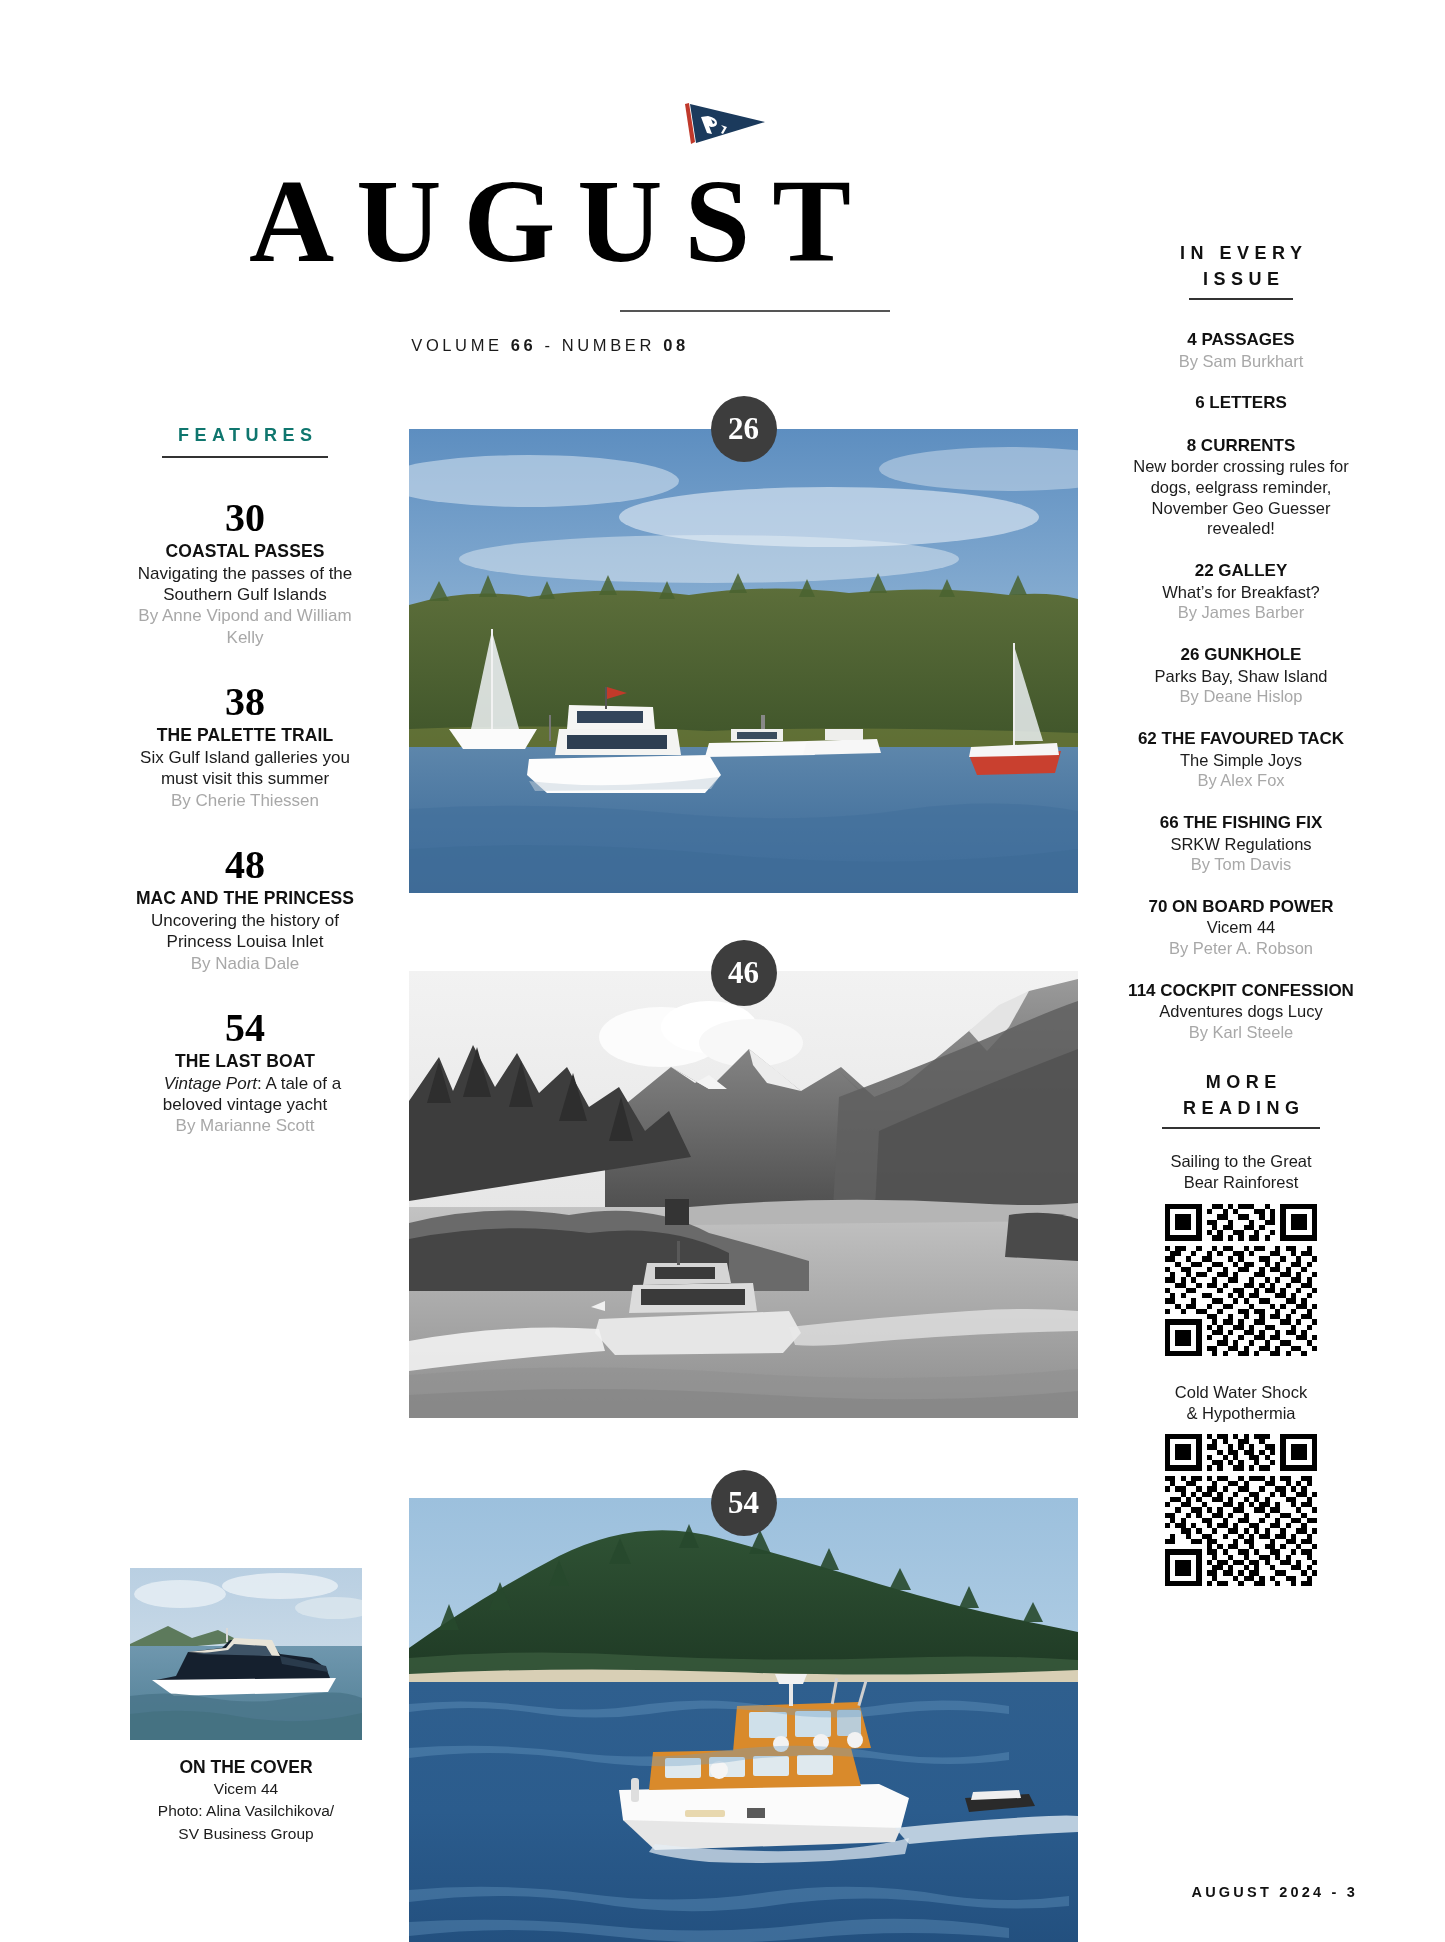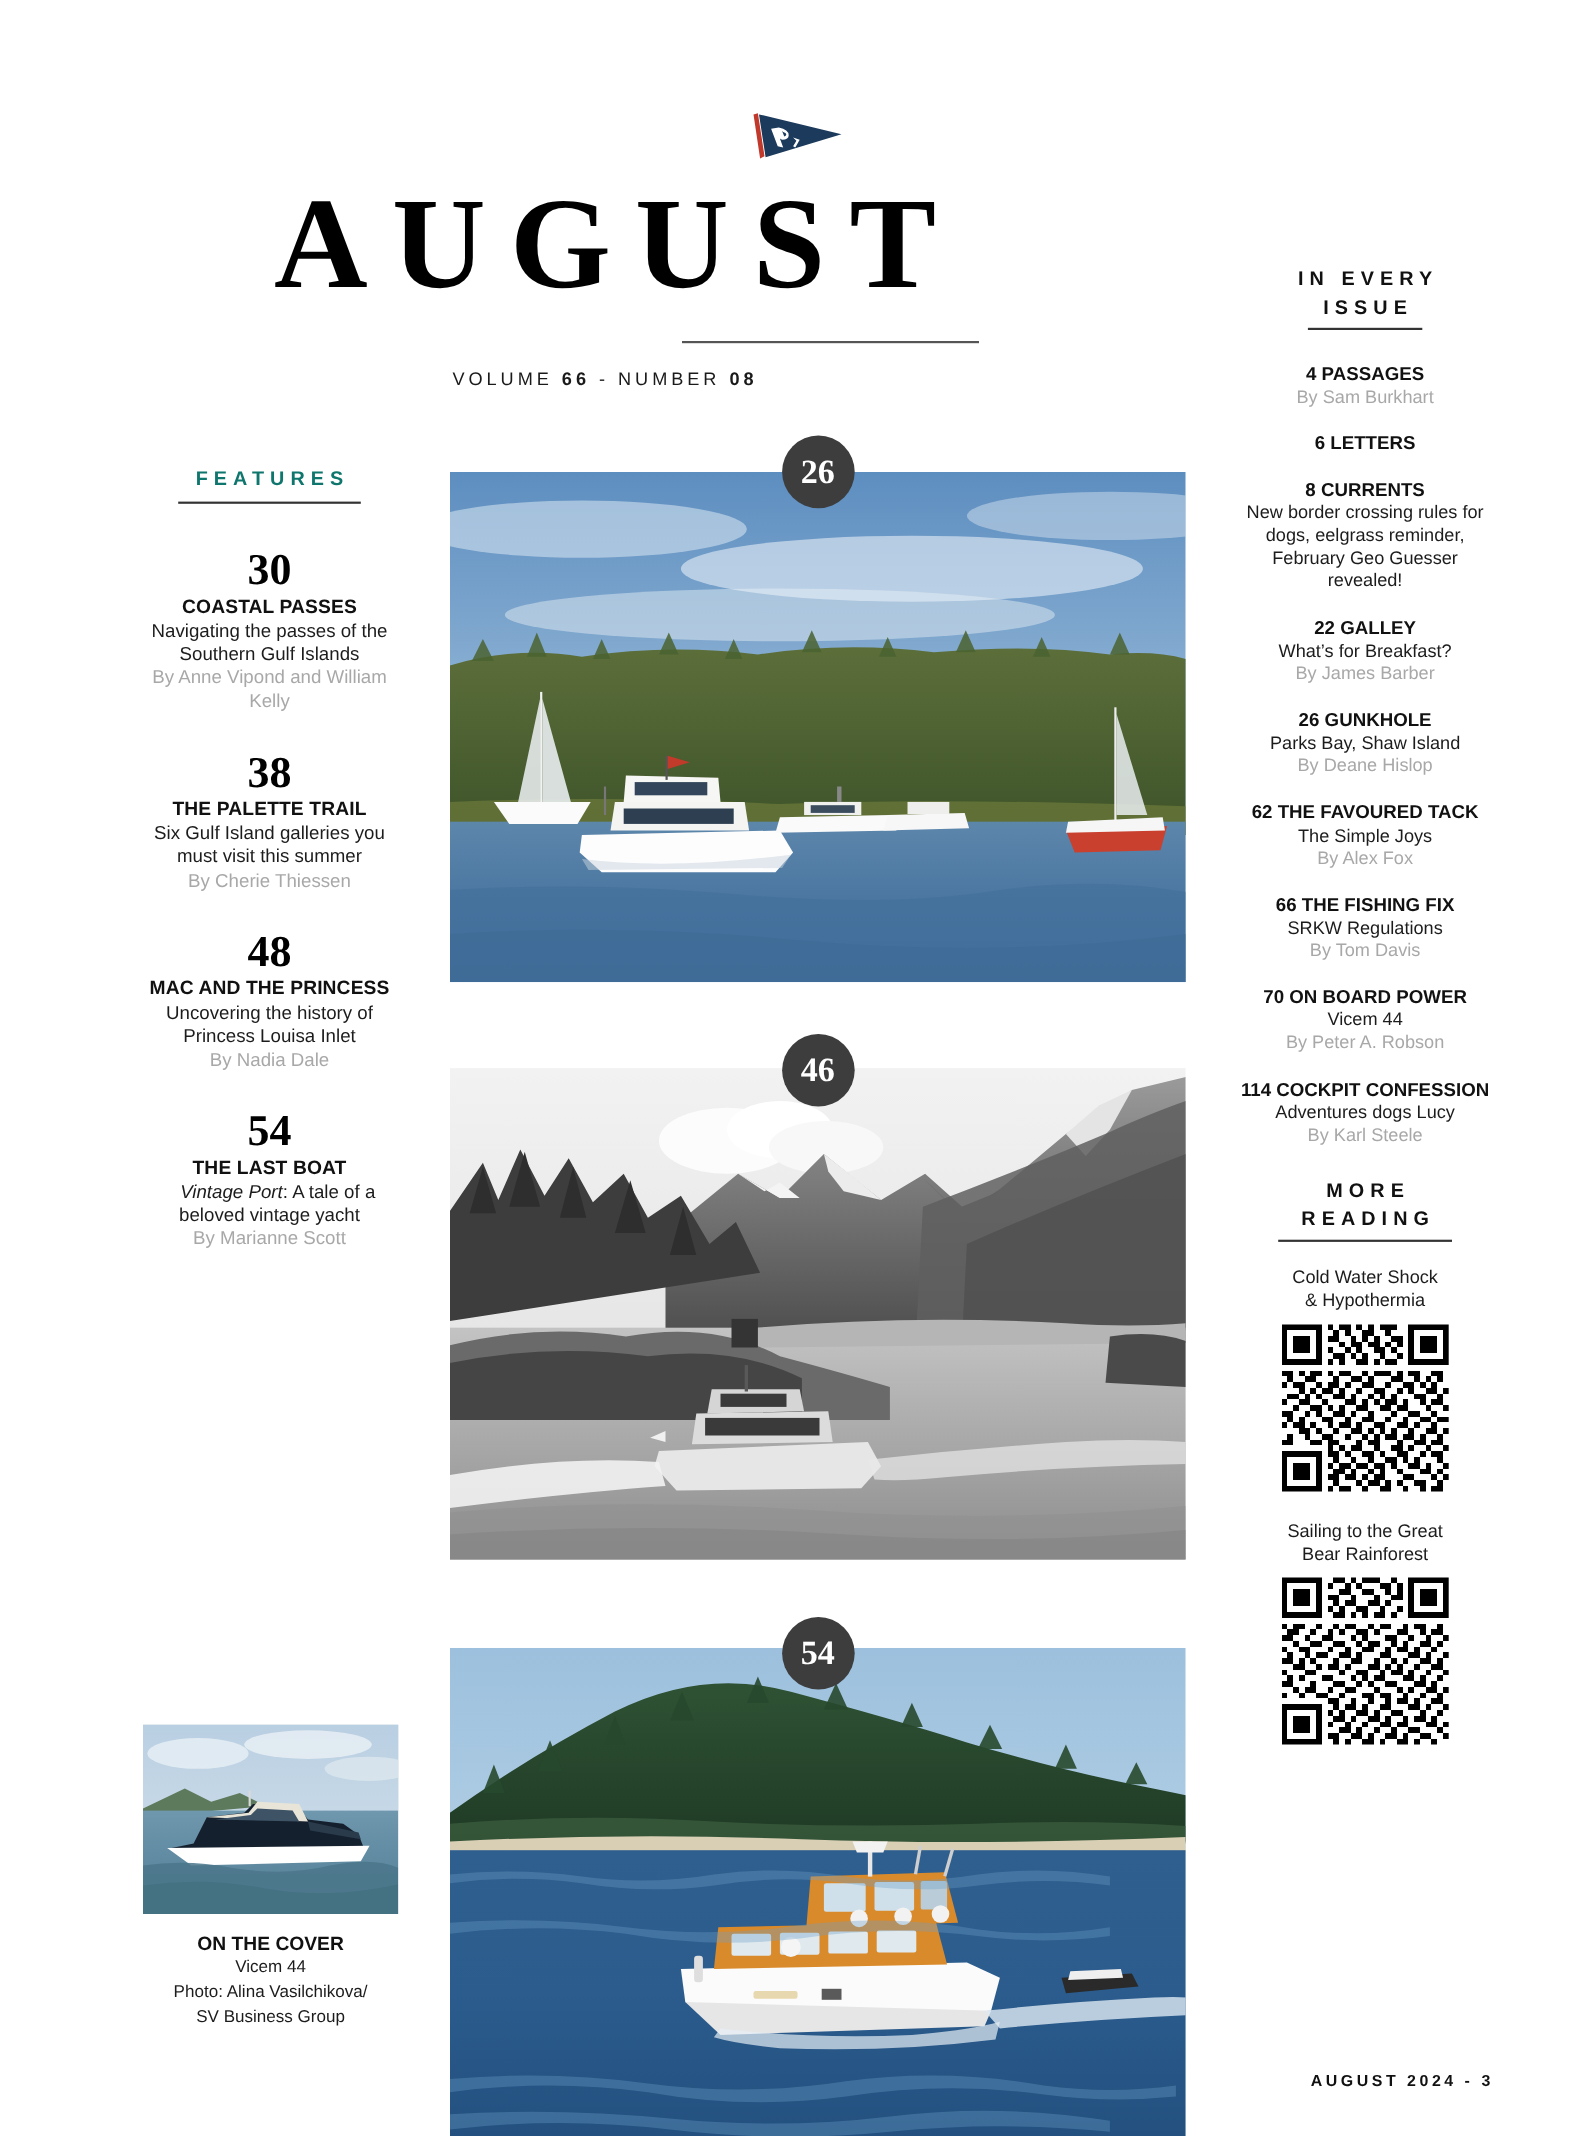--- a/index.html
+++ b/index.html
@@ -575,21 +575,21 @@
 
     <div class="dep">
       <div class="dep-title">4 PASSAGES</div>
       <div class="dep-by">By Sam Burkhart</div>
     </div>
     <div class="dep">
       <div class="dep-title">6 LETTERS</div>
     </div>
     <div class="dep">
       <div class="dep-title">8 CURRENTS</div>
-      <div class="dep-desc">New border crossing rules for dogs, eelgrass reminder, February Geo Guesser revealed!</div>
+      <div class="dep-desc">New border crossing rules for dogs, eelgrass reminder, November Geo Guesser revealed!</div>
     </div>
     <div class="dep">
       <div class="dep-title">22 GALLEY</div>
       <div class="dep-desc">What’s for Breakfast?</div>
       <div class="dep-by">By James Barber</div>
     </div>
     <div class="dep">
       <div class="dep-title">26 GUNKHOLE</div>
       <div class="dep-desc">Parks Bay, Shaw Island</div>
       <div class="dep-by">By Deane Hislop</div>
@@ -613,20 +613,245 @@
       <div class="dep-title">114 COCKPIT CONFESSION</div>
       <div class="dep-desc">Adventures dogs Lucy</div>
       <div class="dep-by">By Karl Steele</div>
     </div>
 
     <div class="more-head">
       <div>MORE</div>
       <div>READING</div>
     </div>
     <div class="more-rule"></div>
+
+    <div>
+      <div class="qr-label">
+        <div>Sailing to the Great</div>
+        <div>Bear Rainforest</div>
+      </div>
+      <svg class="qr" width="152" height="152" viewBox="0 0 29 29" shape-rendering="crispEdges">
+        <rect width="29" height="29" fill="#fff"></rect>
+        <g fill="#000">
+          <path d="M0 0h7v7h-7z"></path>
+            <path d="M1 1h5v5h-5z" fill="#fff"></path>
+            <path d="M2 2h3v3h-3z"></path>
+          <path d="M22 0h7v7h-7z"></path>
+            <path d="M23 1h5v5h-5z" fill="#fff"></path>
+            <path d="M24 2h3v3h-3z"></path>
+          <path d="M0 22h7v7h-7z"></path>
+            <path d="M1 23h5v5h-5z" fill="#fff"></path>
+            <path d="M2 24h3v3h-3z"></path>
+          <rect x="9" y="0" width="2" height="1"></rect>
+            <rect x="12" y="0" width="1" height="1"></rect>
+            <rect x="14" y="0" width="3" height="1"></rect>
+            <rect x="19" y="0" width="1" height="1"></rect>
+          <rect x="8" y="1" width="1" height="1"></rect>
+            <rect x="11" y="1" width="1" height="1"></rect>
+            <rect x="13" y="1" width="1" height="1"></rect>
+            <rect x="17" y="1" width="2" height="1"></rect>
+            <rect x="20" y="1" width="1" height="1"></rect>
+          <rect x="10" y="2" width="2" height="1"></rect>
+            <rect x="14" y="2" width="2" height="1"></rect>
+            <rect x="18" y="2" width="1" height="1"></rect>
+            <rect x="20" y="2" width="1" height="1"></rect>
+          <rect x="8" y="3" width="2" height="1"></rect>
+            <rect x="12" y="3" width="1" height="1"></rect>
+            <rect x="16" y="3" width="1" height="1"></rect>
+            <rect x="19" y="3" width="2" height="1"></rect>
+          <rect x="9" y="4" width="1" height="1"></rect>
+            <rect x="11" y="4" width="2" height="1"></rect>
+            <rect x="15" y="4" width="2" height="1"></rect>
+            <rect x="18" y="4" width="1" height="1"></rect>
+          <rect x="8" y="5" width="1" height="1"></rect>
+            <rect x="10" y="5" width="1" height="1"></rect>
+            <rect x="13" y="5" width="2" height="1"></rect>
+            <rect x="17" y="5" width="1" height="1"></rect>
+            <rect x="20" y="5" width="1" height="1"></rect>
+          <rect x="9" y="6" width="2" height="1"></rect>
+            <rect x="12" y="6" width="1" height="1"></rect>
+            <rect x="14" y="6" width="1" height="1"></rect>
+            <rect x="16" y="6" width="2" height="1"></rect>
+            <rect x="19" y="6" width="1" height="1"></rect>
+          <rect x="0" y="8" width="1" height="1"></rect>
+            <rect x="2" y="8" width="2" height="1"></rect>
+            <rect x="6" y="8" width="1" height="1"></rect>
+            <rect x="9" y="8" width="1" height="1"></rect>
+            <rect x="11" y="8" width="2" height="1"></rect>
+            <rect x="15" y="8" width="1" height="1"></rect>
+            <rect x="17" y="8" width="2" height="1"></rect>
+            <rect x="21" y="8" width="1" height="1"></rect>
+            <rect x="23" y="8" width="2" height="1"></rect>
+            <rect x="27" y="8" width="1" height="1"></rect>
+          <rect x="1" y="9" width="2" height="1"></rect>
+            <rect x="5" y="9" width="1" height="1"></rect>
+            <rect x="8" y="9" width="1" height="1"></rect>
+            <rect x="10" y="9" width="1" height="1"></rect>
+            <rect x="13" y="9" width="2" height="1"></rect>
+            <rect x="16" y="9" width="1" height="1"></rect>
+            <rect x="20" y="9" width="2" height="1"></rect>
+            <rect x="24" y="9" width="1" height="1"></rect>
+            <rect x="26" y="9" width="2" height="1"></rect>
+          <rect x="0" y="10" width="2" height="1"></rect>
+            <rect x="4" y="10" width="1" height="1"></rect>
+            <rect x="7" y="10" width="2" height="1"></rect>
+            <rect x="12" y="10" width="1" height="1"></rect>
+            <rect x="14" y="10" width="1" height="1"></rect>
+            <rect x="18" y="10" width="2" height="1"></rect>
+            <rect x="22" y="10" width="1" height="1"></rect>
+            <rect x="25" y="10" width="1" height="1"></rect>
+            <rect x="28" y="10" width="1" height="1"></rect>
+          <rect x="2" y="11" width="1" height="1"></rect>
+            <rect x="5" y="11" width="2" height="1"></rect>
+            <rect x="9" y="11" width="2" height="1"></rect>
+            <rect x="13" y="11" width="1" height="1"></rect>
+            <rect x="15" y="11" width="2" height="1"></rect>
+            <rect x="19" y="11" width="1" height="1"></rect>
+            <rect x="21" y="11" width="1" height="1"></rect>
+            <rect x="24" y="11" width="2" height="1"></rect>
+            <rect x="27" y="11" width="1" height="1"></rect>
+          <rect x="0" y="12" width="1" height="1"></rect>
+            <rect x="3" y="12" width="2" height="1"></rect>
+            <rect x="8" y="12" width="1" height="1"></rect>
+            <rect x="11" y="12" width="1" height="1"></rect>
+            <rect x="14" y="12" width="2" height="1"></rect>
+            <rect x="18" y="12" width="1" height="1"></rect>
+            <rect x="20" y="12" width="2" height="1"></rect>
+            <rect x="23" y="12" width="1" height="1"></rect>
+            <rect x="26" y="12" width="1" height="1"></rect>
+          <rect x="1" y="13" width="1" height="1"></rect>
+            <rect x="4" y="13" width="1" height="1"></rect>
+            <rect x="6" y="13" width="2" height="1"></rect>
+            <rect x="10" y="13" width="2" height="1"></rect>
+            <rect x="13" y="13" width="1" height="1"></rect>
+            <rect x="17" y="13" width="2" height="1"></rect>
+            <rect x="22" y="13" width="2" height="1"></rect>
+            <rect x="25" y="13" width="1" height="1"></rect>
+            <rect x="28" y="13" width="1" height="1"></rect>
+          <rect x="0" y="14" width="2" height="1"></rect>
+            <rect x="3" y="14" width="1" height="1"></rect>
+            <rect x="5" y="14" width="1" height="1"></rect>
+            <rect x="9" y="14" width="1" height="1"></rect>
+            <rect x="12" y="14" width="2" height="1"></rect>
+            <rect x="16" y="14" width="1" height="1"></rect>
+            <rect x="19" y="14" width="1" height="1"></rect>
+            <rect x="21" y="14" width="1" height="1"></rect>
+            <rect x="24" y="14" width="2" height="1"></rect>
+            <rect x="27" y="14" width="1" height="1"></rect>
+          <rect x="2" y="15" width="2" height="1"></rect>
+            <rect x="6" y="15" width="1" height="1"></rect>
+            <rect x="8" y="15" width="2" height="1"></rect>
+            <rect x="11" y="15" width="1" height="1"></rect>
+            <rect x="15" y="15" width="2" height="1"></rect>
+            <rect x="18" y="15" width="1" height="1"></rect>
+            <rect x="20" y="15" width="1" height="1"></rect>
+            <rect x="23" y="15" width="1" height="1"></rect>
+            <rect x="26" y="15" width="2" height="1"></rect>
+          <rect x="0" y="16" width="1" height="1"></rect>
+            <rect x="4" y="16" width="2" height="1"></rect>
+            <rect x="10" y="16" width="1" height="1"></rect>
+            <rect x="13" y="16" width="2" height="1"></rect>
+            <rect x="17" y="16" width="1" height="1"></rect>
+            <rect x="19" y="16" width="2" height="1"></rect>
+            <rect x="22" y="16" width="1" height="1"></rect>
+            <rect x="25" y="16" width="1" height="1"></rect>
+            <rect x="28" y="16" width="1" height="1"></rect>
+          <rect x="1" y="17" width="1" height="1"></rect>
+            <rect x="3" y="17" width="1" height="1"></rect>
+            <rect x="7" y="17" width="2" height="1"></rect>
+            <rect x="12" y="17" width="1" height="1"></rect>
+            <rect x="14" y="17" width="1" height="1"></rect>
+            <rect x="16" y="17" width="2" height="1"></rect>
+            <rect x="21" y="17" width="2" height="1"></rect>
+            <rect x="24" y="17" width="1" height="1"></rect>
+            <rect x="27" y="17" width="1" height="1"></rect>
+          <rect x="0" y="18" width="2" height="1"></rect>
+            <rect x="5" y="18" width="1" height="1"></rect>
+            <rect x="9" y="18" width="2" height="1"></rect>
+            <rect x="13" y="18" width="1" height="1"></rect>
+            <rect x="15" y="18" width="1" height="1"></rect>
+            <rect x="18" y="18" width="2" height="1"></rect>
+            <rect x="23" y="18" width="2" height="1"></rect>
+            <rect x="26" y="18" width="1" height="1"></rect>
+          <rect x="2" y="19" width="1" height="1"></rect>
+            <rect x="4" y="19" width="2" height="1"></rect>
+            <rect x="8" y="19" width="1" height="1"></rect>
+            <rect x="11" y="19" width="2" height="1"></rect>
+            <rect x="16" y="19" width="1" height="1"></rect>
+            <rect x="20" y="19" width="1" height="1"></rect>
+            <rect x="22" y="19" width="1" height="1"></rect>
+            <rect x="25" y="19" width="2" height="1"></rect>
+            <rect x="28" y="19" width="1" height="1"></rect>
+          <rect x="0" y="20" width="1" height="1"></rect>
+            <rect x="3" y="20" width="1" height="1"></rect>
+            <rect x="6" y="20" width="2" height="1"></rect>
+            <rect x="10" y="20" width="1" height="1"></rect>
+            <rect x="14" y="20" width="2" height="1"></rect>
+            <rect x="17" y="20" width="2" height="1"></rect>
+            <rect x="21" y="20" width="1" height="1"></rect>
+            <rect x="24" y="20" width="1" height="1"></rect>
+            <rect x="27" y="20" width="1" height="1"></rect>
+          <rect x="8" y="21" width="2" height="1"></rect>
+            <rect x="12" y="21" width="1" height="1"></rect>
+            <rect x="15" y="21" width="1" height="1"></rect>
+            <rect x="18" y="21" width="1" height="1"></rect>
+            <rect x="20" y="21" width="2" height="1"></rect>
+            <rect x="23" y="21" width="1" height="1"></rect>
+            <rect x="26" y="21" width="2" height="1"></rect>
+          <rect x="9" y="22" width="1" height="1"></rect>
+            <rect x="11" y="22" width="2" height="1"></rect>
+            <rect x="14" y="22" width="1" height="1"></rect>
+            <rect x="17" y="22" width="2" height="1"></rect>
+            <rect x="22" y="22" width="2" height="1"></rect>
+            <rect x="25" y="22" width="1" height="1"></rect>
+            <rect x="28" y="22" width="1" height="1"></rect>
+          <rect x="8" y="23" width="1" height="1"></rect>
+            <rect x="10" y="23" width="1" height="1"></rect>
+            <rect x="13" y="23" width="2" height="1"></rect>
+            <rect x="16" y="23" width="1" height="1"></rect>
+            <rect x="19" y="23" width="2" height="1"></rect>
+            <rect x="24" y="23" width="1" height="1"></rect>
+            <rect x="27" y="23" width="1" height="1"></rect>
+          <rect x="9" y="24" width="2" height="1"></rect>
+            <rect x="12" y="24" width="1" height="1"></rect>
+            <rect x="15" y="24" width="2" height="1"></rect>
+            <rect x="18" y="24" width="1" height="1"></rect>
+            <rect x="21" y="24" width="1" height="1"></rect>
+            <rect x="23" y="24" width="2" height="1"></rect>
+            <rect x="26" y="24" width="1" height="1"></rect>
+          <rect x="8" y="25" width="1" height="1"></rect>
+            <rect x="11" y="25" width="1" height="1"></rect>
+            <rect x="14" y="25" width="1" height="1"></rect>
+            <rect x="17" y="25" width="2" height="1"></rect>
+            <rect x="20" y="25" width="2" height="1"></rect>
+            <rect x="25" y="25" width="2" height="1"></rect>
+            <rect x="28" y="25" width="1" height="1"></rect>
+          <rect x="10" y="26" width="2" height="1"></rect>
+            <rect x="13" y="26" width="1" height="1"></rect>
+            <rect x="16" y="26" width="1" height="1"></rect>
+            <rect x="19" y="26" width="1" height="1"></rect>
+            <rect x="22" y="26" width="2" height="1"></rect>
+            <rect x="27" y="26" width="1" height="1"></rect>
+          <rect x="8" y="27" width="2" height="1"></rect>
+            <rect x="12" y="27" width="2" height="1"></rect>
+            <rect x="15" y="27" width="1" height="1"></rect>
+            <rect x="18" y="27" width="2" height="1"></rect>
+            <rect x="21" y="27" width="1" height="1"></rect>
+            <rect x="24" y="27" width="2" height="1"></rect>
+            <rect x="28" y="27" width="1" height="1"></rect>
+          <rect x="9" y="28" width="1" height="1"></rect>
+            <rect x="11" y="28" width="1" height="1"></rect>
+            <rect x="14" y="28" width="2" height="1"></rect>
+            <rect x="17" y="28" width="1" height="1"></rect>
+            <rect x="20" y="28" width="2" height="1"></rect>
+            <rect x="23" y="28" width="1" height="1"></rect>
+            <rect x="26" y="28" width="1" height="1"></rect>
+        </g>
+      </svg>
+    </div>
 
     <div>
       <div class="qr-label">
         <div>Cold Water Shock</div>
         <div>&amp; Hypothermia</div>
       </div>
       <svg class="qr" width="152" height="152" viewBox="0 0 29 29" shape-rendering="crispEdges">
         <rect width="29" height="29" fill="#fff"></rect>
         <g fill="#000">
           <path d="M0 0h7v7h-7z"></path>
@@ -850,242 +1075,17 @@
           <rect x="8" y="28" width="1" height="1"></rect>
             <rect x="10" y="28" width="2" height="1"></rect>
             <rect x="14" y="28" width="1" height="1"></rect>
             <rect x="17" y="28" width="2" height="1"></rect>
             <rect x="21" y="28" width="1" height="1"></rect>
             <rect x="24" y="28" width="1" height="1"></rect>
             <rect x="26" y="28" width="2" height="1"></rect>
         </g>
       </svg>
     </div>
-
-    <div>
-      <div class="qr-label">
-        <div>Sailing to the Great</div>
-        <div>Bear Rainforest</div>
-      </div>
-      <svg class="qr" width="152" height="152" viewBox="0 0 29 29" shape-rendering="crispEdges">
-        <rect width="29" height="29" fill="#fff"></rect>
-        <g fill="#000">
-          <path d="M0 0h7v7h-7z"></path>
-            <path d="M1 1h5v5h-5z" fill="#fff"></path>
-            <path d="M2 2h3v3h-3z"></path>
-          <path d="M22 0h7v7h-7z"></path>
-            <path d="M23 1h5v5h-5z" fill="#fff"></path>
-            <path d="M24 2h3v3h-3z"></path>
-          <path d="M0 22h7v7h-7z"></path>
-            <path d="M1 23h5v5h-5z" fill="#fff"></path>
-            <path d="M2 24h3v3h-3z"></path>
-          <rect x="9" y="0" width="2" height="1"></rect>
-            <rect x="12" y="0" width="1" height="1"></rect>
-            <rect x="14" y="0" width="3" height="1"></rect>
-            <rect x="19" y="0" width="1" height="1"></rect>
-          <rect x="8" y="1" width="1" height="1"></rect>
-            <rect x="11" y="1" width="1" height="1"></rect>
-            <rect x="13" y="1" width="1" height="1"></rect>
-            <rect x="17" y="1" width="2" height="1"></rect>
-            <rect x="20" y="1" width="1" height="1"></rect>
-          <rect x="10" y="2" width="2" height="1"></rect>
-            <rect x="14" y="2" width="2" height="1"></rect>
-            <rect x="18" y="2" width="1" height="1"></rect>
-            <rect x="20" y="2" width="1" height="1"></rect>
-          <rect x="8" y="3" width="2" height="1"></rect>
-            <rect x="12" y="3" width="1" height="1"></rect>
-            <rect x="16" y="3" width="1" height="1"></rect>
-            <rect x="19" y="3" width="2" height="1"></rect>
-          <rect x="9" y="4" width="1" height="1"></rect>
-            <rect x="11" y="4" width="2" height="1"></rect>
-            <rect x="15" y="4" width="2" height="1"></rect>
-            <rect x="18" y="4" width="1" height="1"></rect>
-          <rect x="8" y="5" width="1" height="1"></rect>
-            <rect x="10" y="5" width="1" height="1"></rect>
-            <rect x="13" y="5" width="2" height="1"></rect>
-            <rect x="17" y="5" width="1" height="1"></rect>
-            <rect x="20" y="5" width="1" height="1"></rect>
-          <rect x="9" y="6" width="2" height="1"></rect>
-            <rect x="12" y="6" width="1" height="1"></rect>
-            <rect x="14" y="6" width="1" height="1"></rect>
-            <rect x="16" y="6" width="2" height="1"></rect>
-            <rect x="19" y="6" width="1" height="1"></rect>
-          <rect x="0" y="8" width="1" height="1"></rect>
-            <rect x="2" y="8" width="2" height="1"></rect>
-            <rect x="6" y="8" width="1" height="1"></rect>
-            <rect x="9" y="8" width="1" height="1"></rect>
-            <rect x="11" y="8" width="2" height="1"></rect>
-            <rect x="15" y="8" width="1" height="1"></rect>
-            <rect x="17" y="8" width="2" height="1"></rect>
-            <rect x="21" y="8" width="1" height="1"></rect>
-            <rect x="23" y="8" width="2" height="1"></rect>
-            <rect x="27" y="8" width="1" height="1"></rect>
-          <rect x="1" y="9" width="2" height="1"></rect>
-            <rect x="5" y="9" width="1" height="1"></rect>
-            <rect x="8" y="9" width="1" height="1"></rect>
-            <rect x="10" y="9" width="1" height="1"></rect>
-            <rect x="13" y="9" width="2" height="1"></rect>
-            <rect x="16" y="9" width="1" height="1"></rect>
-            <rect x="20" y="9" width="2" height="1"></rect>
-            <rect x="24" y="9" width="1" height="1"></rect>
-            <rect x="26" y="9" width="2" height="1"></rect>
-          <rect x="0" y="10" width="2" height="1"></rect>
-            <rect x="4" y="10" width="1" height="1"></rect>
-            <rect x="7" y="10" width="2" height="1"></rect>
-            <rect x="12" y="10" width="1" height="1"></rect>
-            <rect x="14" y="10" width="1" height="1"></rect>
-            <rect x="18" y="10" width="2" height="1"></rect>
-            <rect x="22" y="10" width="1" height="1"></rect>
-            <rect x="25" y="10" width="1" height="1"></rect>
-            <rect x="28" y="10" width="1" height="1"></rect>
-          <rect x="2" y="11" width="1" height="1"></rect>
-            <rect x="5" y="11" width="2" height="1"></rect>
-            <rect x="9" y="11" width="2" height="1"></rect>
-            <rect x="13" y="11" width="1" height="1"></rect>
-            <rect x="15" y="11" width="2" height="1"></rect>
-            <rect x="19" y="11" width="1" height="1"></rect>
-            <rect x="21" y="11" width="1" height="1"></rect>
-            <rect x="24" y="11" width="2" height="1"></rect>
-            <rect x="27" y="11" width="1" height="1"></rect>
-          <rect x="0" y="12" width="1" height="1"></rect>
-            <rect x="3" y="12" width="2" height="1"></rect>
-            <rect x="8" y="12" width="1" height="1"></rect>
-            <rect x="11" y="12" width="1" height="1"></rect>
-            <rect x="14" y="12" width="2" height="1"></rect>
-            <rect x="18" y="12" width="1" height="1"></rect>
-            <rect x="20" y="12" width="2" height="1"></rect>
-            <rect x="23" y="12" width="1" height="1"></rect>
-            <rect x="26" y="12" width="1" height="1"></rect>
-          <rect x="1" y="13" width="1" height="1"></rect>
-            <rect x="4" y="13" width="1" height="1"></rect>
-            <rect x="6" y="13" width="2" height="1"></rect>
-            <rect x="10" y="13" width="2" height="1"></rect>
-            <rect x="13" y="13" width="1" height="1"></rect>
-            <rect x="17" y="13" width="2" height="1"></rect>
-            <rect x="22" y="13" width="2" height="1"></rect>
-            <rect x="25" y="13" width="1" height="1"></rect>
-            <rect x="28" y="13" width="1" height="1"></rect>
-          <rect x="0" y="14" width="2" height="1"></rect>
-            <rect x="3" y="14" width="1" height="1"></rect>
-            <rect x="5" y="14" width="1" height="1"></rect>
-            <rect x="9" y="14" width="1" height="1"></rect>
-            <rect x="12" y="14" width="2" height="1"></rect>
-            <rect x="16" y="14" width="1" height="1"></rect>
-            <rect x="19" y="14" width="1" height="1"></rect>
-            <rect x="21" y="14" width="1" height="1"></rect>
-            <rect x="24" y="14" width="2" height="1"></rect>
-            <rect x="27" y="14" width="1" height="1"></rect>
-          <rect x="2" y="15" width="2" height="1"></rect>
-            <rect x="6" y="15" width="1" height="1"></rect>
-            <rect x="8" y="15" width="2" height="1"></rect>
-            <rect x="11" y="15" width="1" height="1"></rect>
-            <rect x="15" y="15" width="2" height="1"></rect>
-            <rect x="18" y="15" width="1" height="1"></rect>
-            <rect x="20" y="15" width="1" height="1"></rect>
-            <rect x="23" y="15" width="1" height="1"></rect>
-            <rect x="26" y="15" width="2" height="1"></rect>
-          <rect x="0" y="16" width="1" height="1"></rect>
-            <rect x="4" y="16" width="2" height="1"></rect>
-            <rect x="10" y="16" width="1" height="1"></rect>
-            <rect x="13" y="16" width="2" height="1"></rect>
-            <rect x="17" y="16" width="1" height="1"></rect>
-            <rect x="19" y="16" width="2" height="1"></rect>
-            <rect x="22" y="16" width="1" height="1"></rect>
-            <rect x="25" y="16" width="1" height="1"></rect>
-            <rect x="28" y="16" width="1" height="1"></rect>
-          <rect x="1" y="17" width="1" height="1"></rect>
-            <rect x="3" y="17" width="1" height="1"></rect>
-            <rect x="7" y="17" width="2" height="1"></rect>
-            <rect x="12" y="17" width="1" height="1"></rect>
-            <rect x="14" y="17" width="1" height="1"></rect>
-            <rect x="16" y="17" width="2" height="1"></rect>
-            <rect x="21" y="17" width="2" height="1"></rect>
-            <rect x="24" y="17" width="1" height="1"></rect>
-            <rect x="27" y="17" width="1" height="1"></rect>
-          <rect x="0" y="18" width="2" height="1"></rect>
-            <rect x="5" y="18" width="1" height="1"></rect>
-            <rect x="9" y="18" width="2" height="1"></rect>
-            <rect x="13" y="18" width="1" height="1"></rect>
-            <rect x="15" y="18" width="1" height="1"></rect>
-            <rect x="18" y="18" width="2" height="1"></rect>
-            <rect x="23" y="18" width="2" height="1"></rect>
-            <rect x="26" y="18" width="1" height="1"></rect>
-          <rect x="2" y="19" width="1" height="1"></rect>
-            <rect x="4" y="19" width="2" height="1"></rect>
-            <rect x="8" y="19" width="1" height="1"></rect>
-            <rect x="11" y="19" width="2" height="1"></rect>
-            <rect x="16" y="19" width="1" height="1"></rect>
-            <rect x="20" y="19" width="1" height="1"></rect>
-            <rect x="22" y="19" width="1" height="1"></rect>
-            <rect x="25" y="19" width="2" height="1"></rect>
-            <rect x="28" y="19" width="1" height="1"></rect>
-          <rect x="0" y="20" width="1" height="1"></rect>
-            <rect x="3" y="20" width="1" height="1"></rect>
-            <rect x="6" y="20" width="2" height="1"></rect>
-            <rect x="10" y="20" width="1" height="1"></rect>
-            <rect x="14" y="20" width="2" height="1"></rect>
-            <rect x="17" y="20" width="2" height="1"></rect>
-            <rect x="21" y="20" width="1" height="1"></rect>
-            <rect x="24" y="20" width="1" height="1"></rect>
-            <rect x="27" y="20" width="1" height="1"></rect>
-          <rect x="8" y="21" width="2" height="1"></rect>
-            <rect x="12" y="21" width="1" height="1"></rect>
-            <rect x="15" y="21" width="1" height="1"></rect>
-            <rect x="18" y="21" width="1" height="1"></rect>
-            <rect x="20" y="21" width="2" height="1"></rect>
-            <rect x="23" y="21" width="1" height="1"></rect>
-            <rect x="26" y="21" width="2" height="1"></rect>
-          <rect x="9" y="22" width="1" height="1"></rect>
-            <rect x="11" y="22" width="2" height="1"></rect>
-            <rect x="14" y="22" width="1" height="1"></rect>
-            <rect x="17" y="22" width="2" height="1"></rect>
-            <rect x="22" y="22" width="2" height="1"></rect>
-            <rect x="25" y="22" width="1" height="1"></rect>
-            <rect x="28" y="22" width="1" height="1"></rect>
-          <rect x="8" y="23" width="1" height="1"></rect>
-            <rect x="10" y="23" width="1" height="1"></rect>
-            <rect x="13" y="23" width="2" height="1"></rect>
-            <rect x="16" y="23" width="1" height="1"></rect>
-            <rect x="19" y="23" width="2" height="1"></rect>
-            <rect x="24" y="23" width="1" height="1"></rect>
-            <rect x="27" y="23" width="1" height="1"></rect>
-          <rect x="9" y="24" width="2" height="1"></rect>
-            <rect x="12" y="24" width="1" height="1"></rect>
-            <rect x="15" y="24" width="2" height="1"></rect>
-            <rect x="18" y="24" width="1" height="1"></rect>
-            <rect x="21" y="24" width="1" height="1"></rect>
-            <rect x="23" y="24" width="2" height="1"></rect>
-            <rect x="26" y="24" width="1" height="1"></rect>
-          <rect x="8" y="25" width="1" height="1"></rect>
-            <rect x="11" y="25" width="1" height="1"></rect>
-            <rect x="14" y="25" width="1" height="1"></rect>
-            <rect x="17" y="25" width="2" height="1"></rect>
-            <rect x="20" y="25" width="2" height="1"></rect>
-            <rect x="25" y="25" width="2" height="1"></rect>
-            <rect x="28" y="25" width="1" height="1"></rect>
-          <rect x="10" y="26" width="2" height="1"></rect>
-            <rect x="13" y="26" width="1" height="1"></rect>
-            <rect x="16" y="26" width="1" height="1"></rect>
-            <rect x="19" y="26" width="1" height="1"></rect>
-            <rect x="22" y="26" width="2" height="1"></rect>
-            <rect x="27" y="26" width="1" height="1"></rect>
-          <rect x="8" y="27" width="2" height="1"></rect>
-            <rect x="12" y="27" width="2" height="1"></rect>
-            <rect x="15" y="27" width="1" height="1"></rect>
-            <rect x="18" y="27" width="2" height="1"></rect>
-            <rect x="21" y="27" width="1" height="1"></rect>
-            <rect x="24" y="27" width="2" height="1"></rect>
-            <rect x="28" y="27" width="1" height="1"></rect>
-          <rect x="9" y="28" width="1" height="1"></rect>
-            <rect x="11" y="28" width="1" height="1"></rect>
-            <rect x="14" y="28" width="2" height="1"></rect>
-            <rect x="17" y="28" width="1" height="1"></rect>
-            <rect x="20" y="28" width="2" height="1"></rect>
-            <rect x="23" y="28" width="1" height="1"></rect>
-            <rect x="26" y="28" width="1" height="1"></rect>
-        </g>
-      </svg>
-    </div>
   </div>
 
   <div class="footer">AUGUST 2024 - 3</div>
 
 </div>
 
 </body></html>

